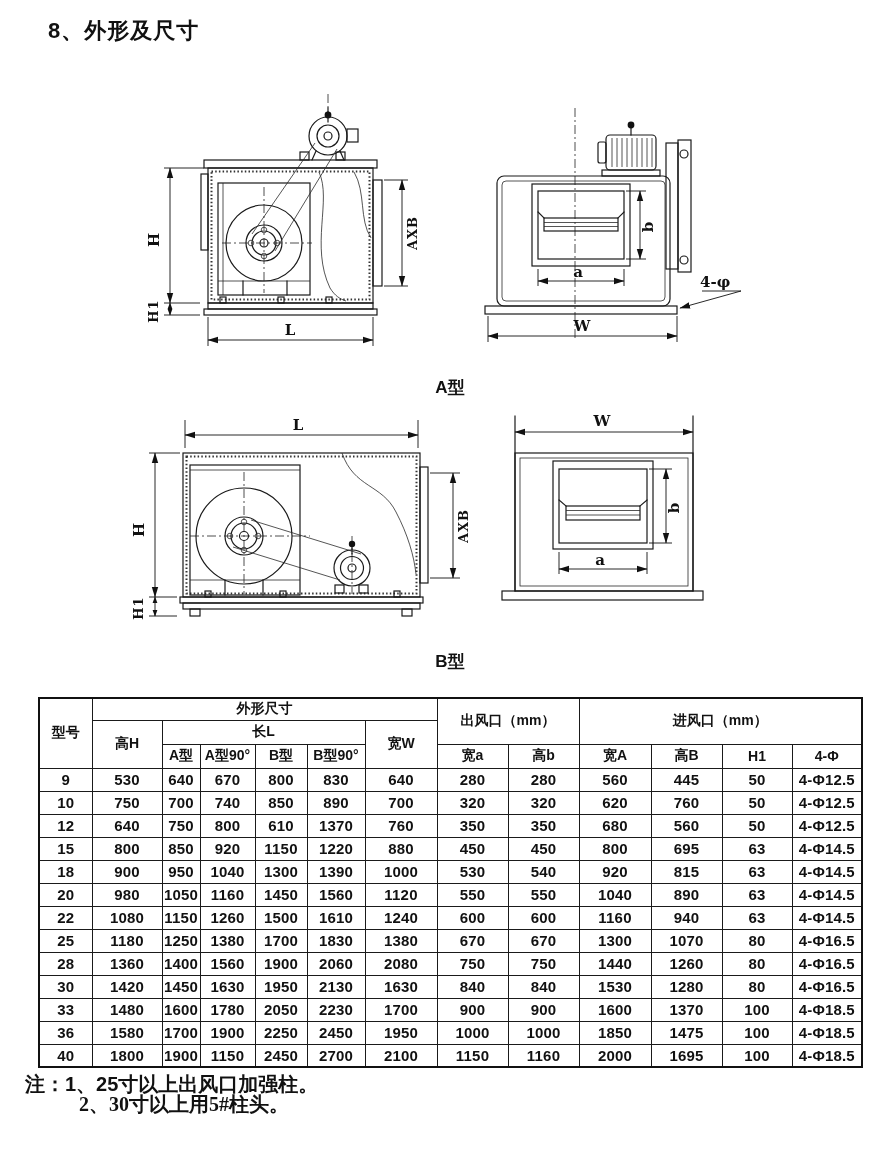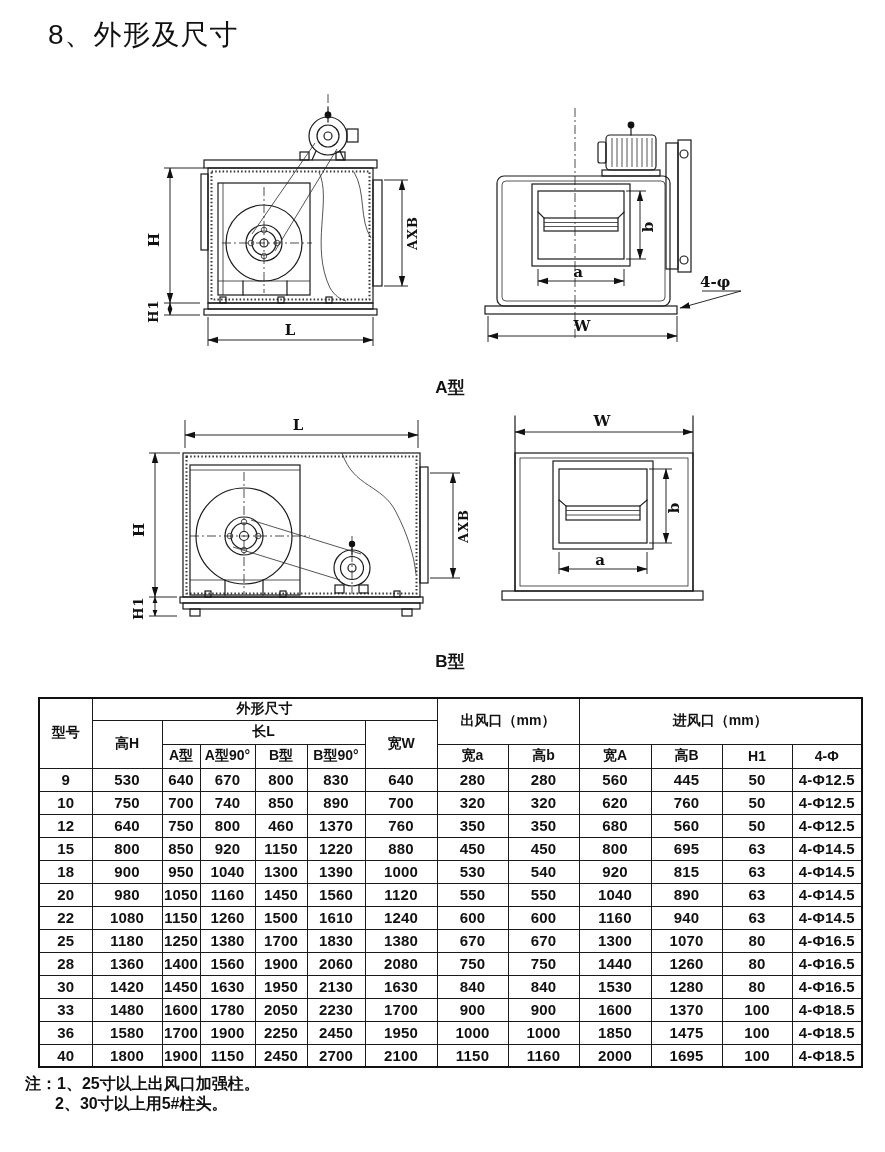--- a/index.html
+++ b/index.html
@@ -1,21 +1,21 @@
 <!DOCTYPE html>
 <html><head>
 <meta charset="utf-8">
 <style>
   html,body{margin:0;padding:0;}
   body{
     width:885px;height:1152px;position:relative;background:#fff;overflow:hidden;
     font-family:"Liberation Sans","DejaVu Sans",sans-serif;color:#111;
   }
   .page-title{
-    position:absolute;left:48px;top:16px;font-size:28px;font-weight:normal;letter-spacing:1px;
+    position:absolute;left:48px;top:16px;font-size:22px;font-weight:bold;letter-spacing:1px;
   }
   .fig{position:absolute;}
   .fig-label{position:absolute;font-size:17px;font-weight:bold;width:70px;text-align:center;}
   
   .ln{stroke:#1a1a1a;stroke-width:1.2;fill:none;stroke-linecap:square;}
   .thin{stroke:#2a2a2a;stroke-width:0.8;fill:none;}
   .dot{stroke:#333;stroke-width:2;fill:none;stroke-dasharray:1.5 2.2;}
   .cl{stroke:#222;stroke-width:0.8;fill:none;stroke-dasharray:9 3 2 3;}
   .dim{stroke:#111;stroke-width:0.9;fill:none;}
   .fl{fill:#111;stroke:none;}
@@ -34,23 +34,23 @@
     border:1px solid #1a1a1a;text-align:center;vertical-align:middle;
     padding:0;font-weight:bold;overflow:hidden;white-space:nowrap;
   }
   table.dims thead th{font-size:14px;}
   table.dims tbody td{font-size:15px;letter-spacing:0.2px;}
   table.dims thead tr.hr1{height:22px;}
   table.dims thead tr.hr2{height:24px;}
   table.dims thead tr.hr3{height:24px;}
   table.dims tbody tr{height:23px;}
   .notes{
-    position:absolute;left:25px;top:1074px;font-size:16px;font-weight:bold;line-height:20px;
+    position:absolute;left:25px;top:1074px;font-size:20px;font-weight:bold;line-height:20px;
   }
-  .notes .n2{margin-left:30px;}
+  .notes .n2{margin-left:54px;font-family:Liberation Serif, serif;}
 </style>
 </head>
 <body>
 
 <div class="page-title">8、外形及尺寸</div>
 
 <svg class="fig" style="left:140px;top:88px;" width="620" height="278" viewBox="0 0 620 278">
   <defs>
     <marker id="da" markerWidth="11" markerHeight="8" refX="10" refY="4" orient="auto-start-reverse" markerUnits="userSpaceOnUse">
       <path d="M0,0.8 L10.5,4 L0,7.2 Z" fill="#111"></path>
@@ -359,21 +359,21 @@
         <td>620</td>
         <td>760</td>
         <td>50</td>
         <td>4-Φ12.5</td>
       </tr>
       <tr>
         <td>12</td>
         <td>640</td>
         <td>750</td>
         <td>800</td>
-        <td>460</td>
+        <td>610</td>
         <td>1370</td>
         <td>760</td>
         <td>350</td>
         <td>350</td>
         <td>680</td>
         <td>560</td>
         <td>50</td>
         <td>4-Φ12.5</td>
       </tr>
       <tr>

